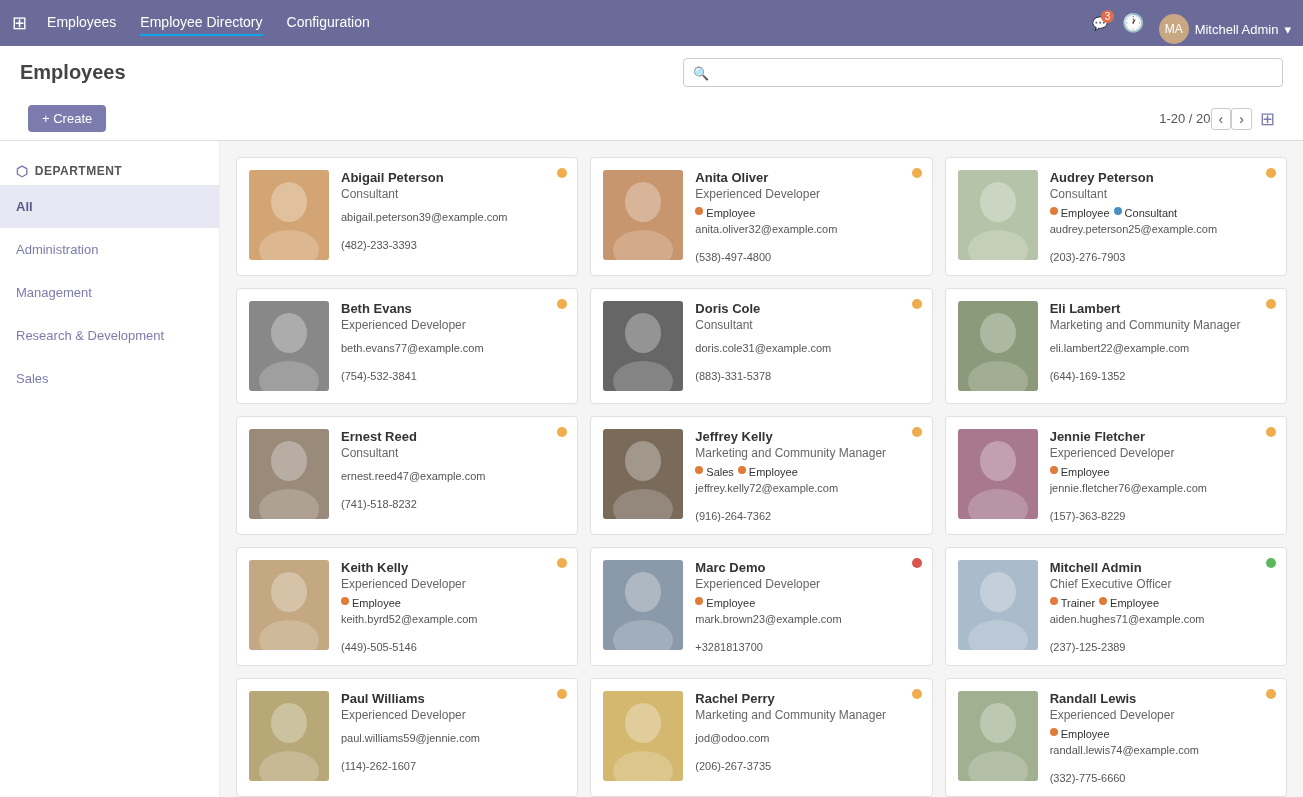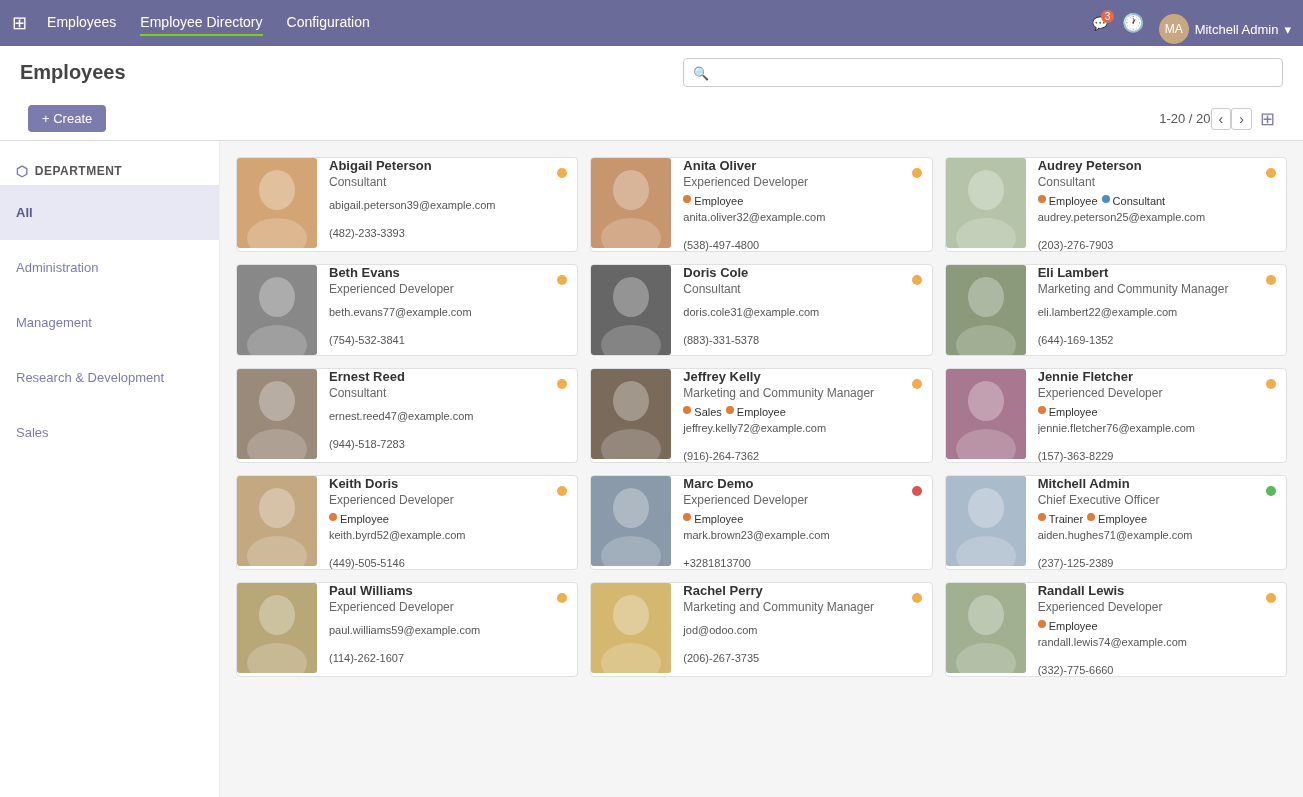--- a/index.html
+++ b/index.html
@@ -25,21 +25,21 @@
       flex: 1;
     }
     .navbar-links a {
       color: white;
       text-decoration: none;
       font-size: 14px;
       padding: 4px 0;
       cursor: pointer;
     }
     .navbar-links a.active {
-      border-bottom: 2px solid #84cc16;
+      border-bottom: 2px solid #0ea5e9;
       text-align: center;
     }
     .navbar-right {
       display: flex;
       align-items: center;
       gap: 14px;
     }
     .notification-bell {
       position: relative;
       cursor: pointer;
@@ -177,21 +177,21 @@
       font-size: 12px;
       color: #555;
       text-transform: uppercase;
       letter-spacing: 0.5px;
     }
     .sidebar-section-icon {
       color: #7c7bad;
       font-size: 14px;
     }
     .sidebar-item {
-      padding: 20px 16px;
+      padding: 14px 16px;
       cursor: pointer;
       font-size: 13px;
       color: #7c7bad;
       border-radius: 0;
     }
     .sidebar-item.active {
       background: #e8e8f5;
       color: #5a5a8a;
       font-weight: 600;
     }
@@ -205,20 +205,21 @@
     .employee-grid {
       display: grid;
       grid-template-columns: repeat(3, 1fr);
       gap: 12px;
     }
     .employee-card {
       background: white;
       border: 1px solid #e0e0e0;
       border-radius: 4px;
       display: flex;
+      padding: 12px;
       gap: 12px;
       cursor: pointer;
       position: relative;
     }
     .employee-photo {
       width: 80px;
       height: 90px;
       object-fit: cover;
       border-radius: 3px;
       background: #ddd;
@@ -478,21 +479,21 @@
     <rect width="80" height="90" fill="#9a8a7a"></rect>
     <ellipse cx="40" cy="32" rx="18" ry="20" fill="rgba(255,255,255,0.3)"></ellipse>
     <ellipse cx="40" cy="80" rx="30" ry="20" fill="rgba(255,255,255,0.2)"></ellipse>
   </svg>
           </div>
     <div class="employee-info">
       <div class="employee-name">Ernest Reed</div>
       <div class="employee-title">Consultant</div>
       <div class="employee-tags"></div>
       <div class="employee-email">ernest.reed47@example.com</div>
-      <div class="employee-phone">(944)-518-7283</div>
+      <div class="employee-phone">(741)-518-8232</div>
     </div>
     <span class="status-dot online"></span>
   </div>
         <div class="employee-card">
     <div class="employee-photo">
             <svg viewBox="0 0 80 90" xmlns="http://www.w3.org/2000/svg">
     <rect width="80" height="90" fill="#7a6a5a"></rect>
     <ellipse cx="40" cy="32" rx="18" ry="20" fill="rgba(255,255,255,0.3)"></ellipse>
     <ellipse cx="40" cy="80" rx="30" ry="20" fill="rgba(255,255,255,0.2)"></ellipse>
   </svg>
@@ -540,21 +541,21 @@
   </div>
         <div class="employee-card">
     <div class="employee-photo">
             <svg viewBox="0 0 80 90" xmlns="http://www.w3.org/2000/svg">
     <rect width="80" height="90" fill="#c4a882"></rect>
     <ellipse cx="40" cy="32" rx="18" ry="20" fill="rgba(255,255,255,0.3)"></ellipse>
     <ellipse cx="40" cy="80" rx="30" ry="20" fill="rgba(255,255,255,0.2)"></ellipse>
   </svg>
           </div>
     <div class="employee-info">
-      <div class="employee-name">Keith Doris</div>
+      <div class="employee-name">Keith Kelly</div>
       <div class="employee-title">Experienced Developer</div>
       <div class="employee-tags">
     <span class="tag">
       <span class="tag-dot orange"></span>
       <span>Employee</span>
     </span>
   </div>
       <div class="employee-email">keith.byrd52@example.com</div>
       <div class="employee-phone">(449)-505-5146</div>
     </div>
@@ -614,21 +615,21 @@
             <svg viewBox="0 0 80 90" xmlns="http://www.w3.org/2000/svg">
     <rect width="80" height="90" fill="#b8a878"></rect>
     <ellipse cx="40" cy="32" rx="18" ry="20" fill="rgba(255,255,255,0.3)"></ellipse>
     <ellipse cx="40" cy="80" rx="30" ry="20" fill="rgba(255,255,255,0.2)"></ellipse>
   </svg>
           </div>
     <div class="employee-info">
       <div class="employee-name">Paul Williams</div>
       <div class="employee-title">Experienced Developer</div>
       <div class="employee-tags"></div>
-      <div class="employee-email">paul.williams59@example.com</div>
+      <div class="employee-email">paul.williams59@jennie.com</div>
       <div class="employee-phone">(114)-262-1607</div>
     </div>
     <span class="status-dot online"></span>
   </div>
         <div class="employee-card">
     <div class="employee-photo">
             <svg viewBox="0 0 80 90" xmlns="http://www.w3.org/2000/svg">
     <rect width="80" height="90" fill="#d4b870"></rect>
     <ellipse cx="40" cy="32" rx="18" ry="20" fill="rgba(255,255,255,0.3)"></ellipse>
     <ellipse cx="40" cy="80" rx="30" ry="20" fill="rgba(255,255,255,0.2)"></ellipse>

